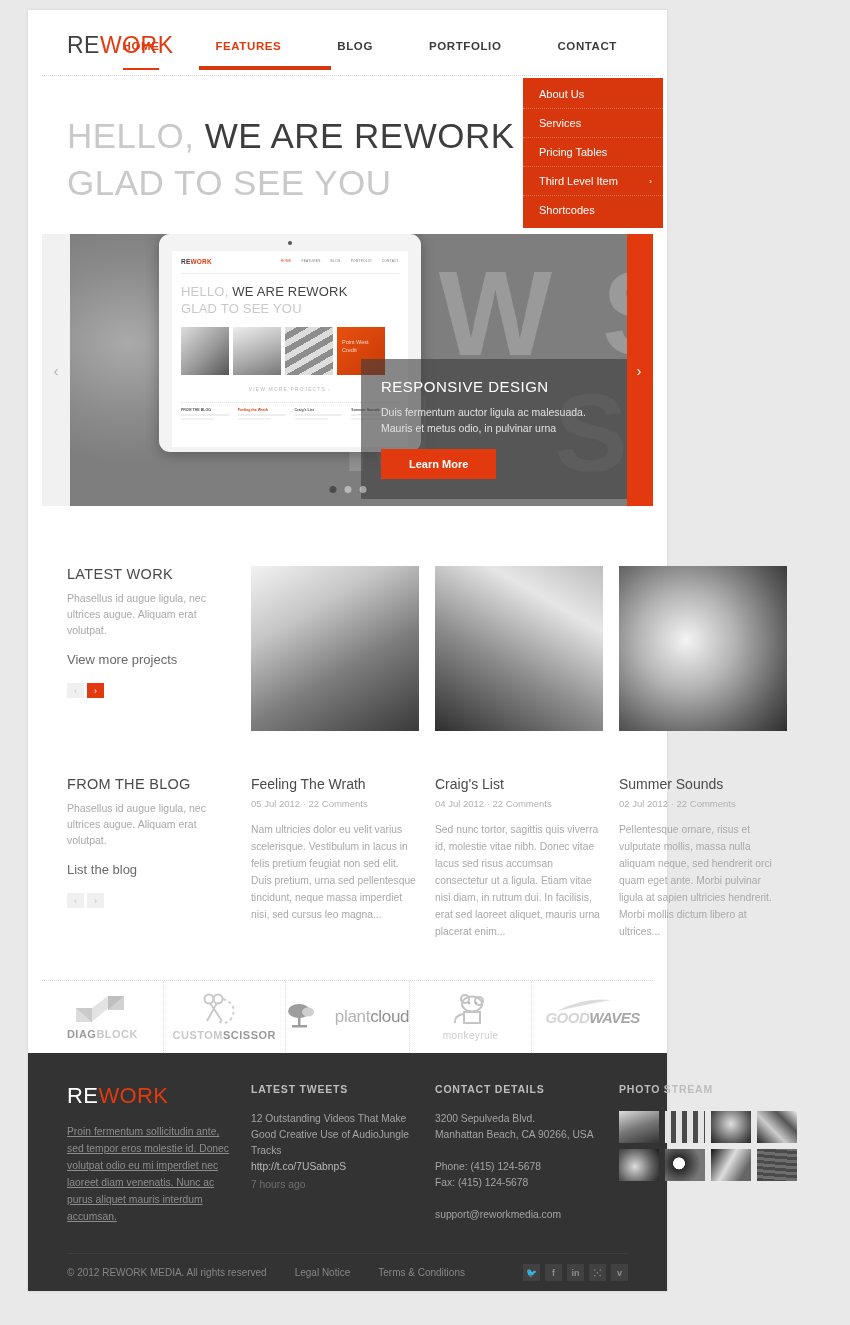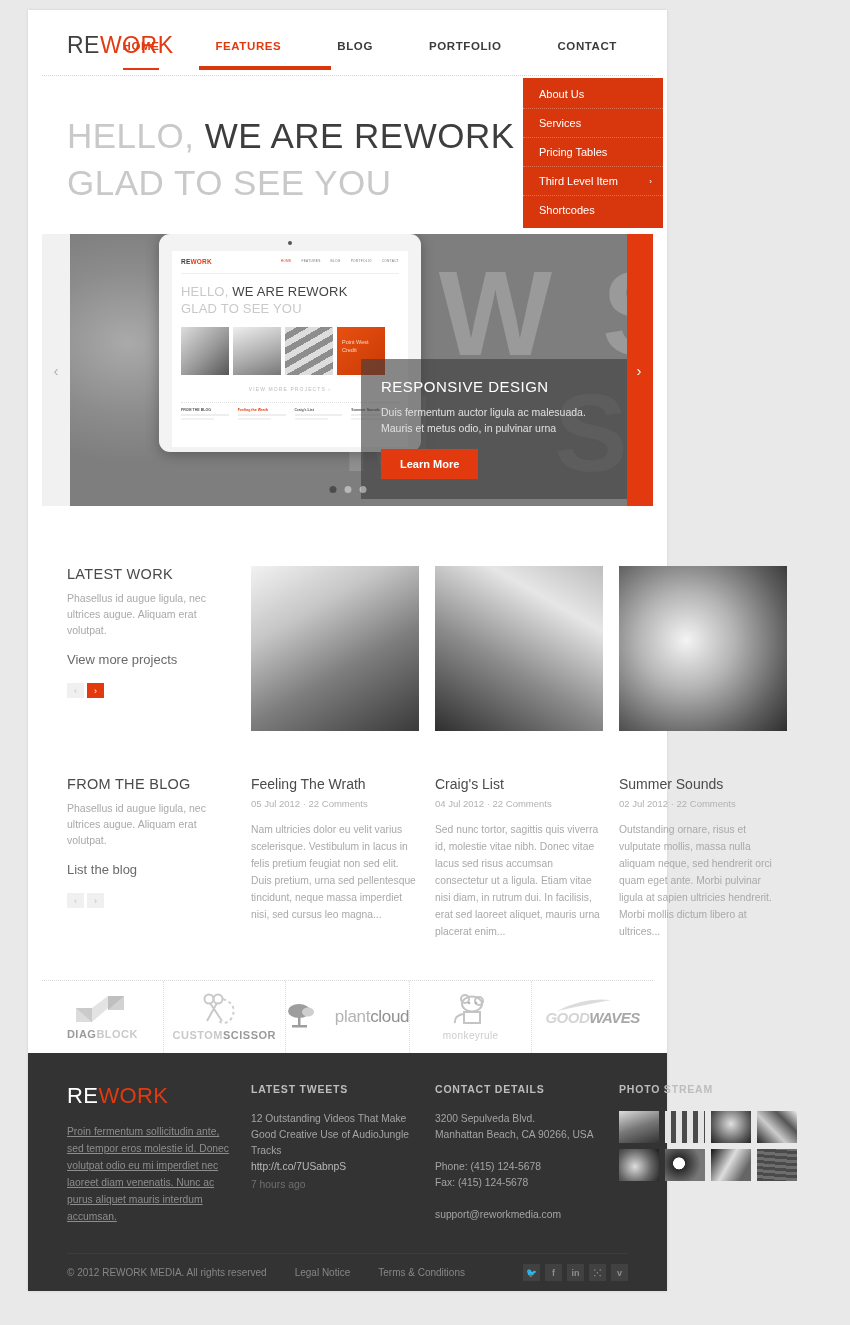--- a/index.html
+++ b/index.html
@@ -152,21 +152,21 @@
   .t-fc .l2 { margin-top: 2px; height: 2px; background: #f2f2f2; width: 70%; }
 
   .caption {
     position: absolute; right: 26px; top: 125px; width: 266px;
     background: rgba(62,62,62,.62); padding: 19px 20px 20px;
   }
   .caption h3 { font-size: 15px; font-weight: 400; color: #fff; letter-spacing: .5px; }
   .caption p { margin-top: 9px; font-size: 10.5px; color: #e0e0e0; line-height: 16px; }
   .learn {
     display: inline-block; margin-top: 13px; background: #e23a0e; color: #fff;
-    font-size: 11px; font-weight: bold; padding: 9px 19px; cursor: pointer;
+    font-size: 11px; font-weight: bold; padding: 9px 28px; cursor: pointer;
   }
   .dots { position: absolute; left: 50%; transform: translateX(-50%); bottom: 13px; display: flex; gap: 8px; }
   .dot { width: 7px; height: 7px; border-radius: 50%; background: rgba(255,255,255,.45); cursor: pointer; }
   .dot.on { background: rgba(60,60,60,.75); }
 
   
   .sec { padding: 0 39px; }
   .cols { display: flex; gap: 16px; }
   .col-intro { width: 168px; flex: none; }
   .col { width: 168px; flex: none; }
@@ -378,21 +378,21 @@
         <div class="blog-body">Nam ultricies dolor eu velit varius scelerisque. Vestibulum in lacus in felis pretium feugiat non sed elit. Duis pretium, urna sed pellentesque tincidunt, neque massa imperdiet nisi, sed cursus leo magna...</div>
       </div>
       <div class="col">
         <div class="blog-title">Craig's List</div>
         <div class="blog-meta">04 Jul 2012 · 22 Comments</div>
         <div class="blog-body">Sed nunc tortor, sagittis quis viverra id, molestie vitae nibh. Donec vitae lacus sed risus accumsan consectetur ut a ligula. Etiam vitae nisi diam, in rutrum dui. In facilisis, erat sed laoreet aliquet, mauris urna placerat enim...</div>
       </div>
       <div class="col">
         <div class="blog-title">Summer Sounds</div>
         <div class="blog-meta">02 Jul 2012 · 22 Comments</div>
-        <div class="blog-body">Outstanding ornare, risus et vulputate mollis, massa nulla aliquam neque, sed hendrerit orci quam eget ante. Morbi pulvinar ligula at sapien ultricies hendrerit. Morbi mollis dictum libero at ultrices...</div>
+        <div class="blog-body">Pellentesque ornare, risus et vulputate mollis, massa nulla aliquam neque, sed hendrerit orci quam eget ante. Morbi pulvinar ligula at sapien ultricies hendrerit. Morbi mollis dictum libero at ultrices...</div>
       </div>
     </div>
   </div>
 
   <div class="clients-rule"></div>
   <div class="clients">
     <div class="client">
       <div class="cl-stack">
         <svg width="56" height="30" viewBox="0 0 56 30">
           <rect x="2" y="14" width="16" height="14" fill="#dcdcdc"></rect>

